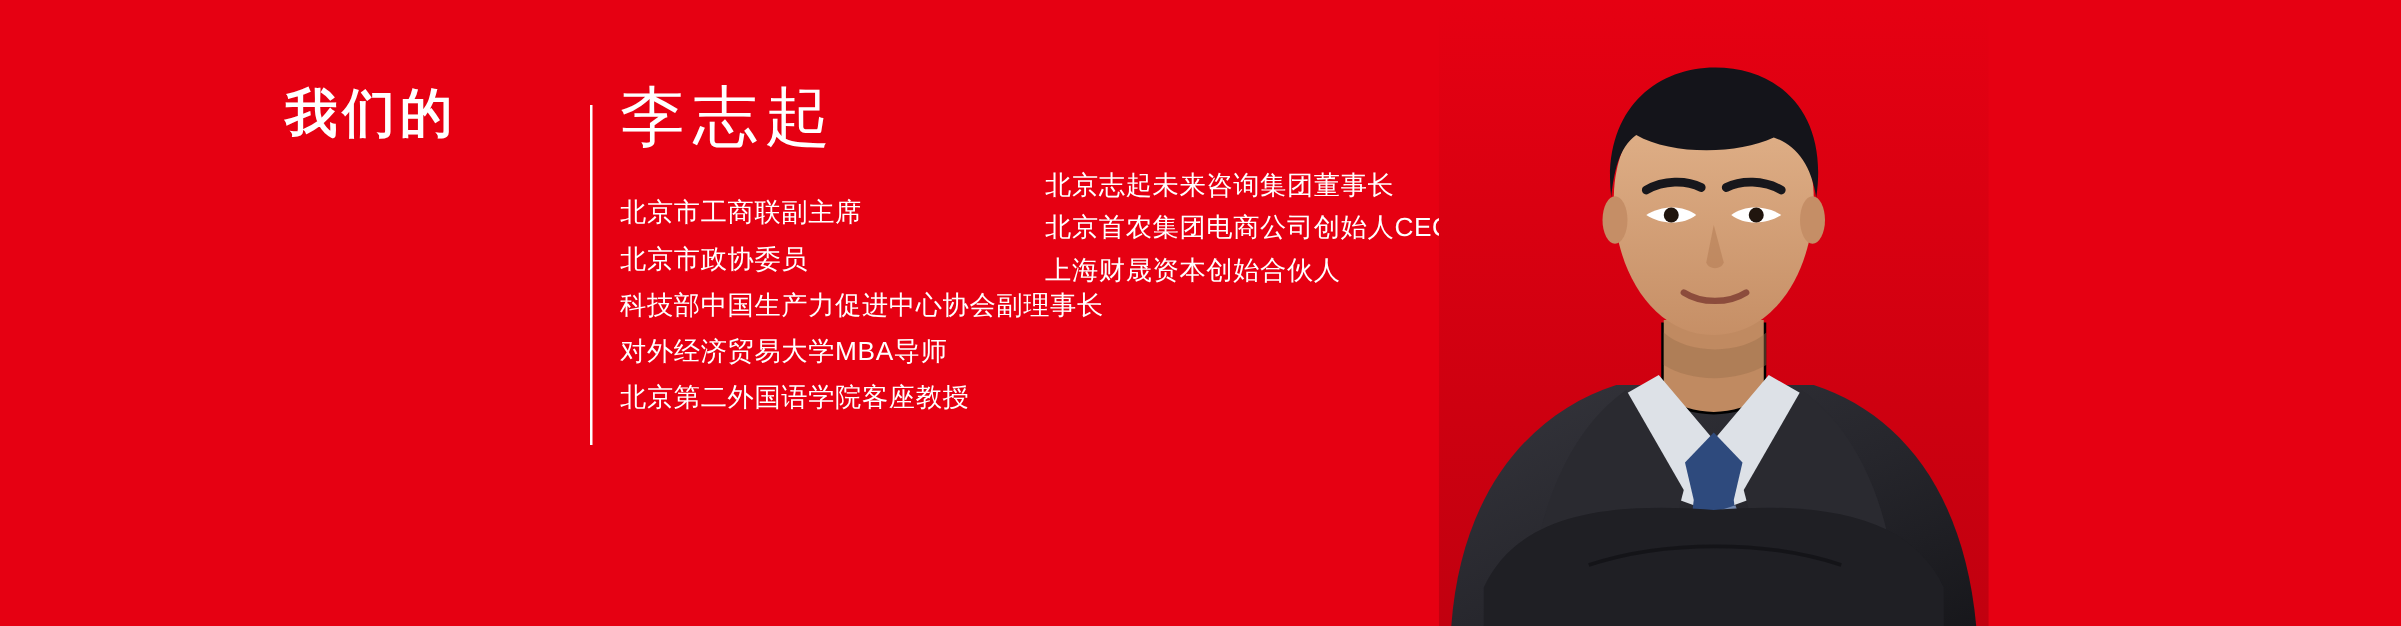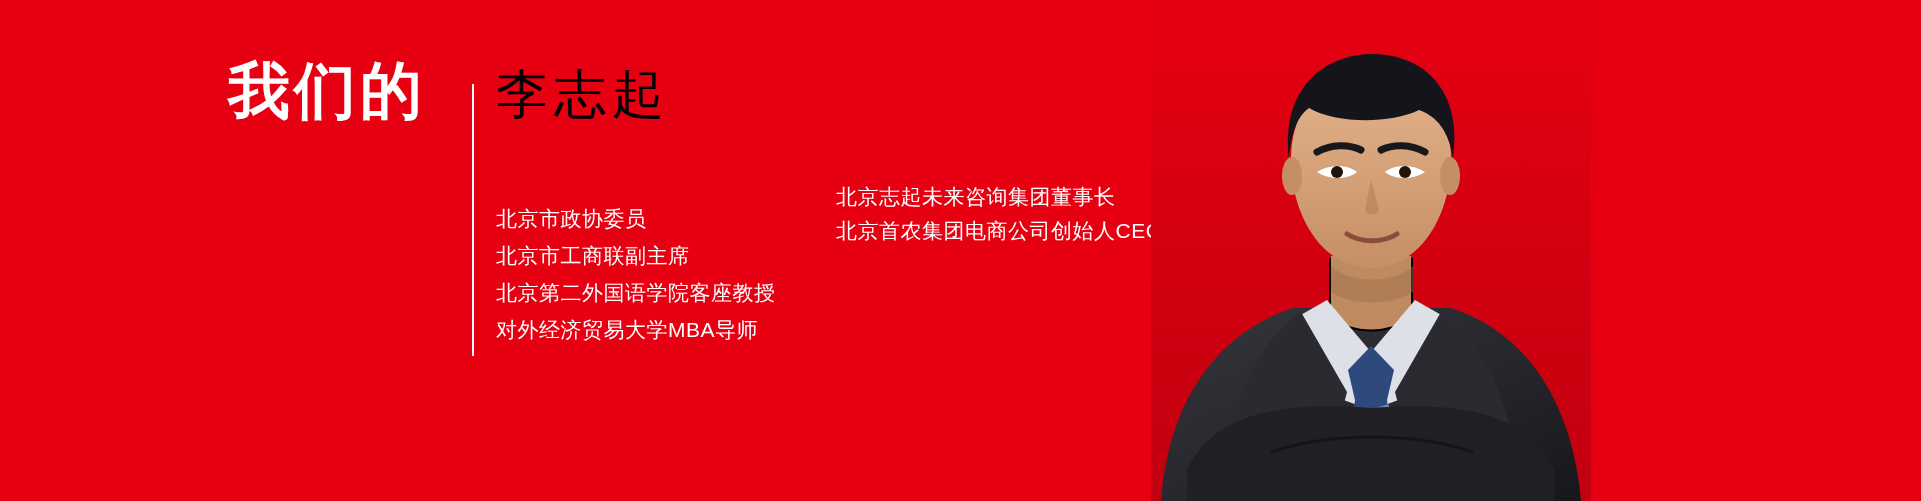--- a/index.html
+++ b/index.html
@@ -17,21 +17,21 @@
   }
 
   
   .headline {
     position: absolute;
     left: 228px;
     top: 52px;
     width: 240px;
     color: #ffffff;
     font-weight: 700;
-    font-size: 62px;
+    font-size: 42px;
     line-height: 78px;
     letter-spacing: 4px;
     white-space: nowrap;
   }
   .headline .hl-line { display: block; }
   .headline .hl-line.second { margin-top: 28px; }
 
   
   .divider {
     position: absolute;
@@ -40,37 +40,36 @@
     width: 2px;
     height: 272px;
     background: #ffffff;
   }
 
   
   .founder-name {
     position: absolute;
     left: 496px;
     top: 64px;
-    color: #000000;
+    color: #ffffff;
     font-family: "Liberation Serif", "DejaVu Serif", serif;
     font-weight: 400;
     font-size: 52px;
     line-height: 62px;
     letter-spacing: 6px;
     white-space: nowrap;
   }
 
   
   .creds {
     position: absolute;
     color: #ffffff;
     font-size: 21px;
     line-height: 21px;
     white-space: nowrap;
-    margin-top: 48px;
   }
   .creds .cred-item {
     display: block;
     letter-spacing: 0.5px;
   }
   .creds.col-left {
     left: 496px;
     top: 160px;
   }
   .creds.col-left .cred-item { margin-bottom: 16px; }
@@ -98,29 +97,31 @@
 
   <div class="headline">
     <span class="hl-line">我们的</span>
   </div>
 
   <div class="divider"></div>
 
   <div class="founder-name">李志起</div>
 
   <div class="creds col-left">
+    <span class="cred-item">北京市工商联副主席</span>
     <span class="cred-item">北京市政协委员</span>
-    <span class="cred-item">北京市工商联副主席</span>
+    <span class="cred-item">科技部中国生产力促进中心协会副理事长</span>
+    <span class="cred-item">对外经济贸易大学MBA导师</span>
     <span class="cred-item">北京第二外国语学院客座教授</span>
-    <span class="cred-item">对外经济贸易大学MBA导师</span>
   </div>
 
   <div class="creds col-right">
     <span class="cred-item">北京志起未来咨询集团董事长</span>
     <span class="cred-item">北京首农集团电商公司创始人CEO</span>
+    <span class="cred-item">上海财晟资本创始合伙人</span>
   </div>
 
   <div class="portrait">
     <svg viewBox="0 0 440 501" preserveAspectRatio="xMidYMax meet">
       <defs>
         <clipPath id="frameClip">
             <rect x="0" y="0" width="440" height="501"></rect>
           </clipPath>
         <linearGradient id="suitGrad" x1="0" y1="0" x2="1" y2="1">
           <stop offset="0%" stop-color="#35353C"></stop>

